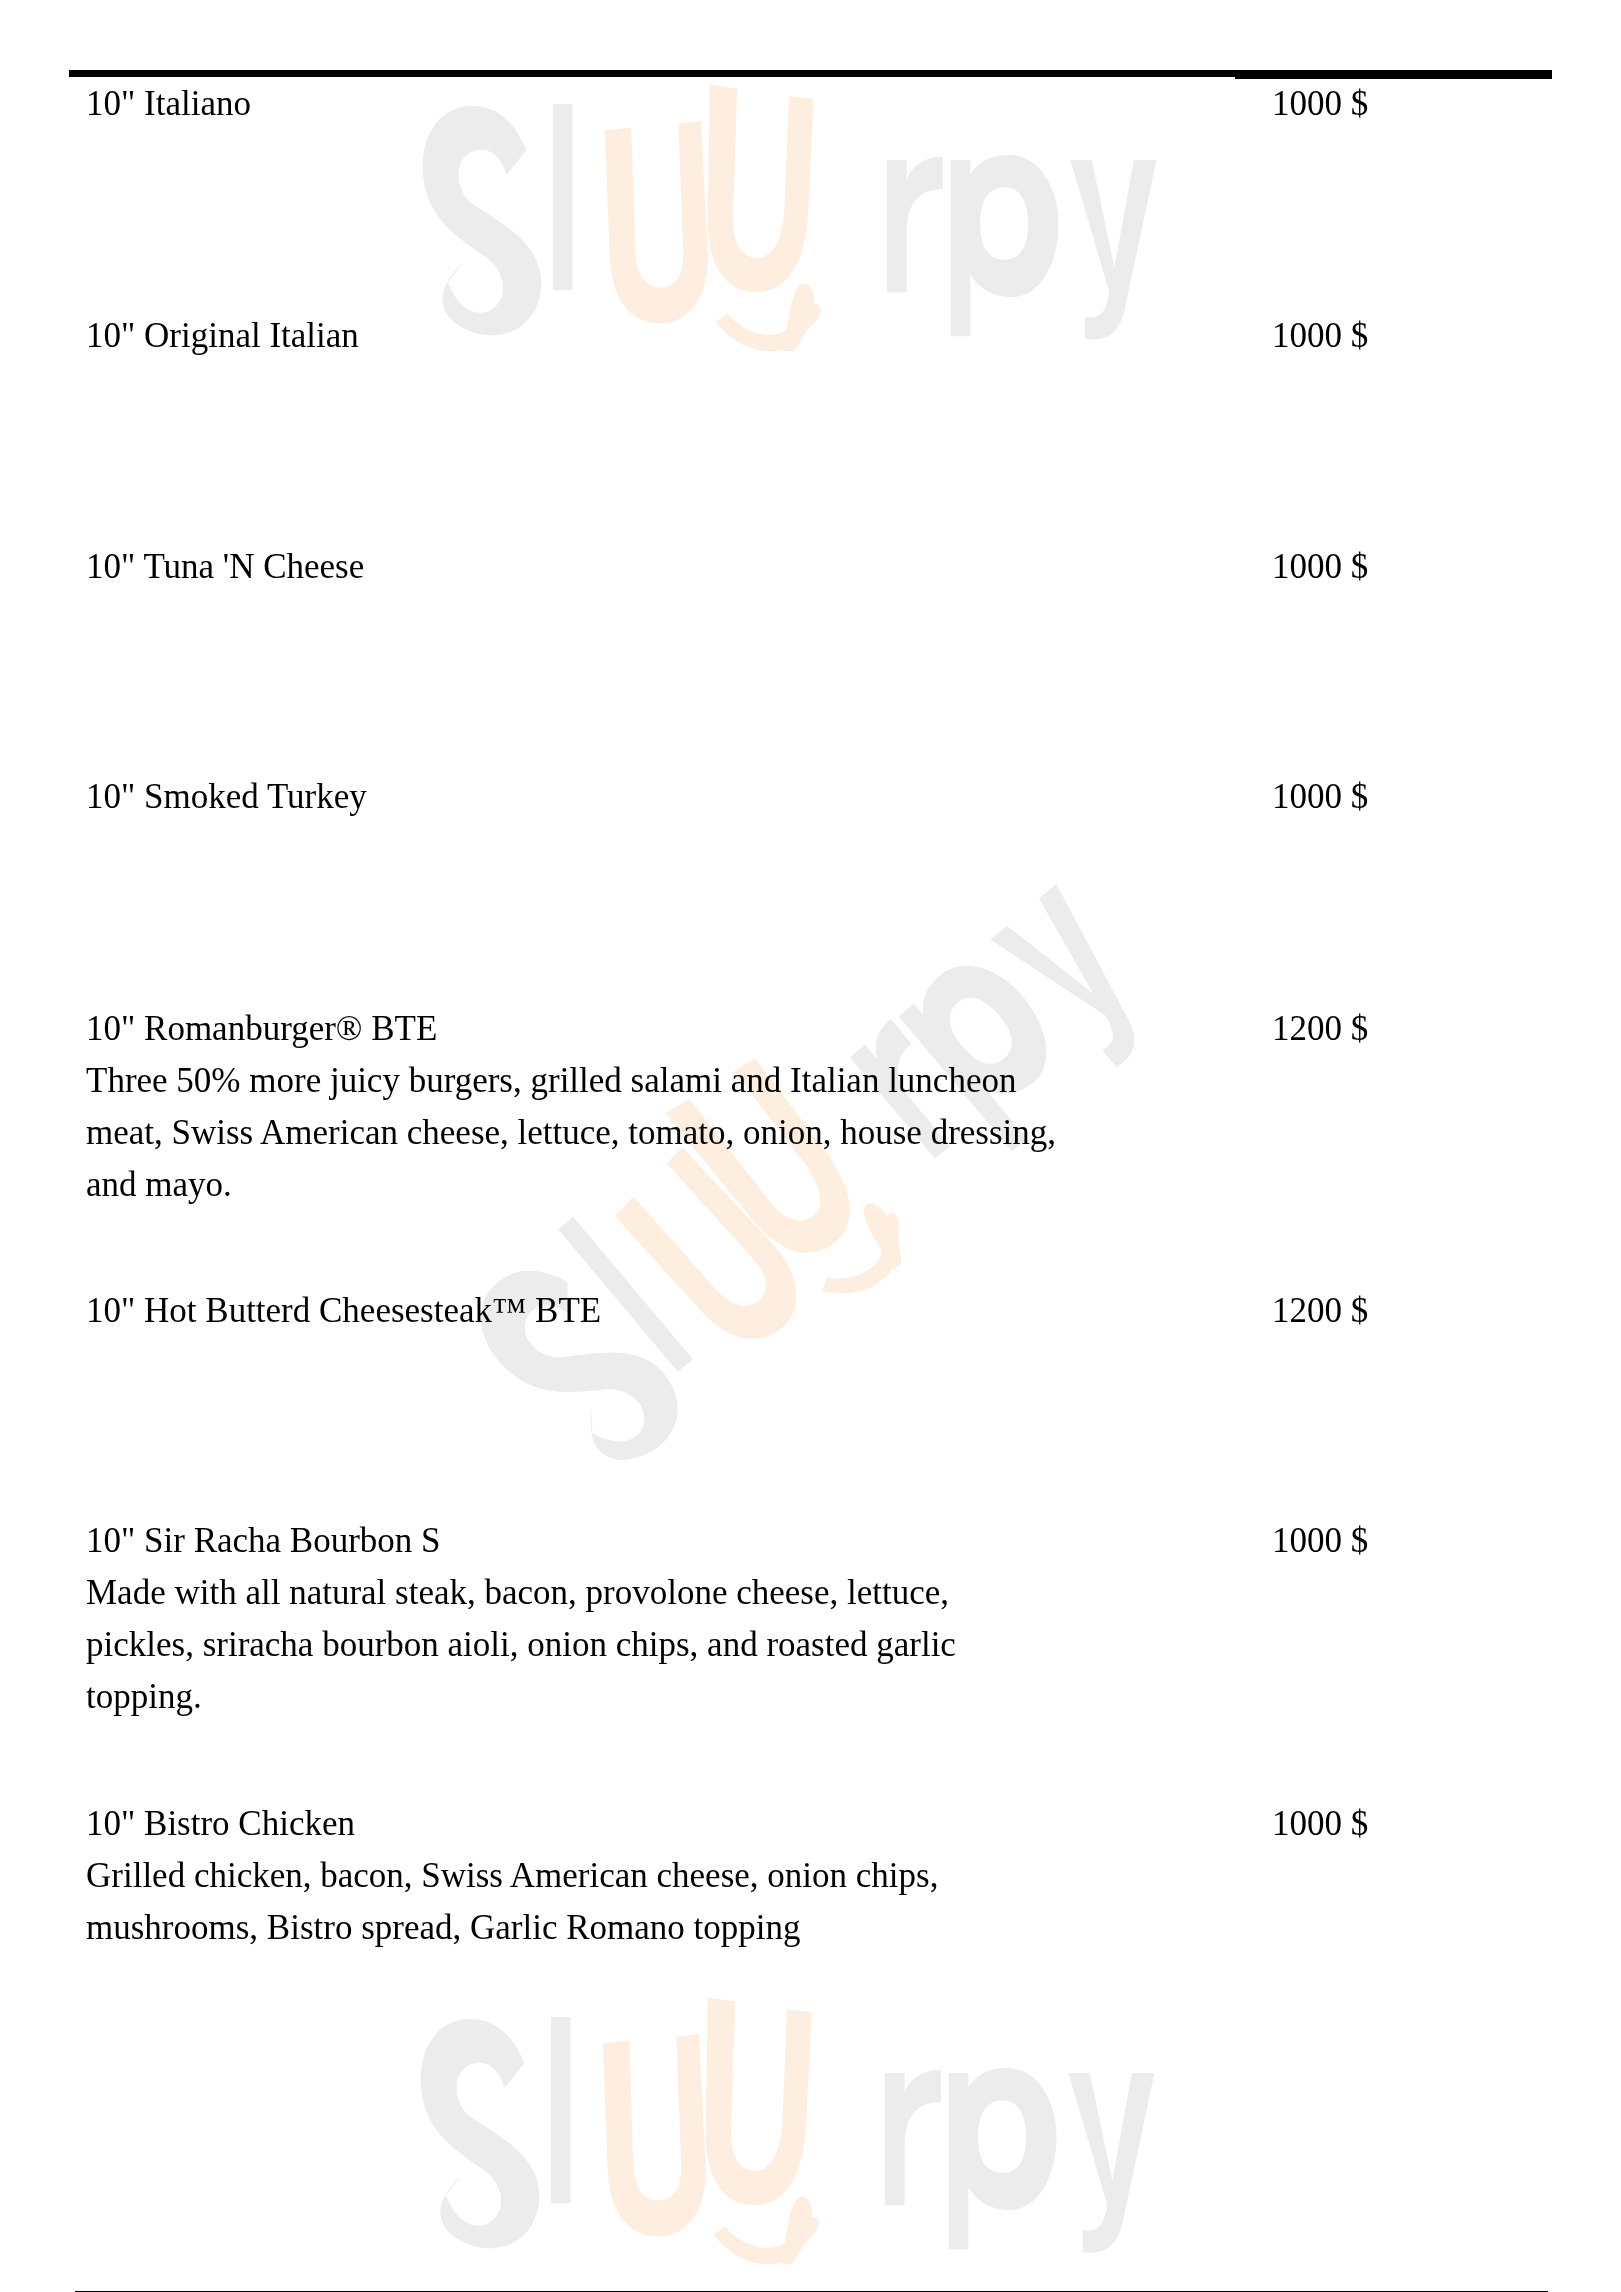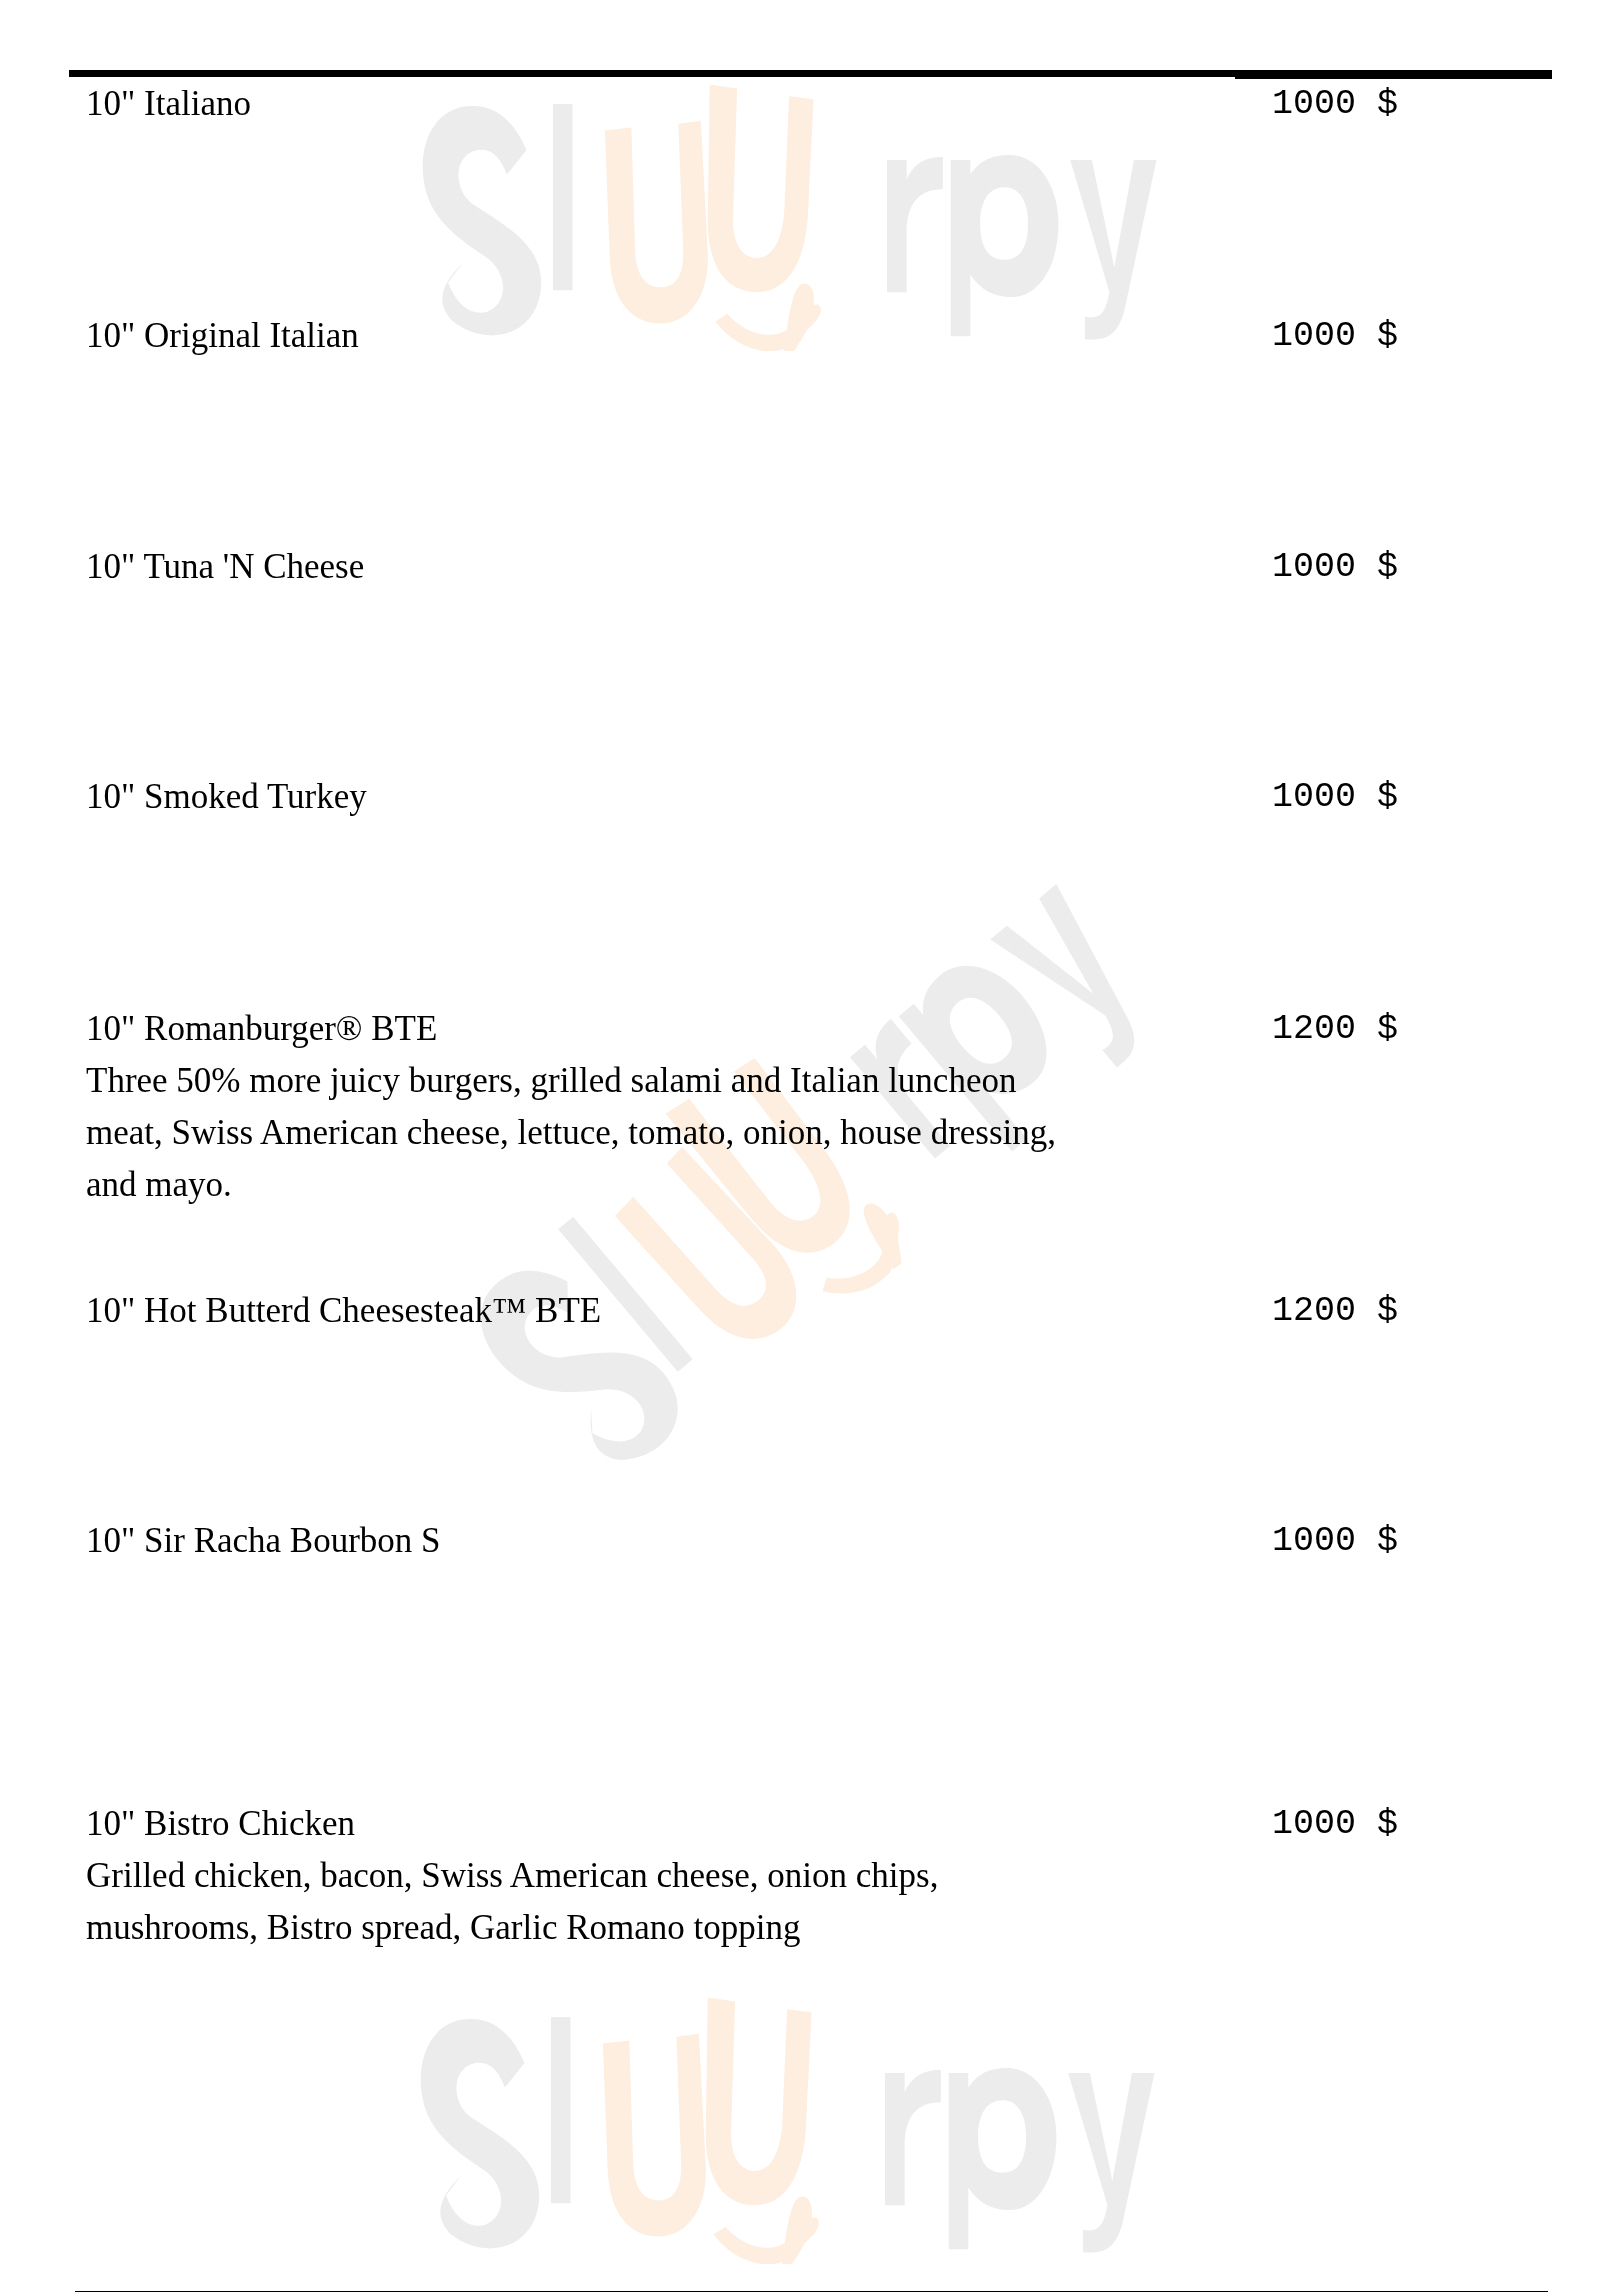--- a/index.html
+++ b/index.html
@@ -75,21 +75,20 @@
       display: block;
       white-space: pre-line;
     }
     .item-price {
       position: absolute;
       left: 1186px;
       top: 0;
       font-size: 35px;
       line-height: 52px;
       white-space: nowrap;
-      font-family: Liberation Mono, monospace;
     }
   </style>
 </head>
 <body>
 
 <div class="watermark wm-top">
   <svg viewBox="0 0 840 300">
     <g fill="#ececec">
       <path d="M70 230 C 50 250, 40 270, 60 290 C 100 320, 150 300, 150 250 C 150 210, 110 190, 80 170 C 60 155, 60 120, 85 115 C 100 112, 110 125, 115 140 L 135 115 C 120 80, 100 70, 80 70 C 40 70, 25 110, 30 145 C 35 185, 65 205, 95 225 C 115 240, 118 270, 95 280 C 75 285, 62 268, 55 250 Z" transform="translate(-10,-20)"></path>
       <rect x="152" y="48" width="20" height="190"></rect>
@@ -189,20 +188,23 @@
   <div class="item" style="top:1285px;">
     <div class="item-text">
       <span class="item-name">10" Hot Butterd Cheesesteak™ BTE</span>
     </div>
     <span class="item-price">1200 $</span>
   </div>
 
   <div class="item" style="top:1515px;">
     <div class="item-text">
       <span class="item-name">10" Sir Racha Bourbon S</span>
+      <span class="item-desc">Made with all natural steak, bacon, provolone cheese, lettuce,
+pickles, sriracha bourbon aioli, onion chips, and roasted garlic
+topping.</span>
     </div>
     <span class="item-price">1000 $</span>
   </div>
 
   <div class="item" style="top:1798px;">
     <div class="item-text">
       <span class="item-name">10" Bistro Chicken</span>
       <span class="item-desc">Grilled chicken, bacon, Swiss American cheese, onion chips,
 mushrooms, Bistro spread, Garlic Romano topping</span>
     </div>

